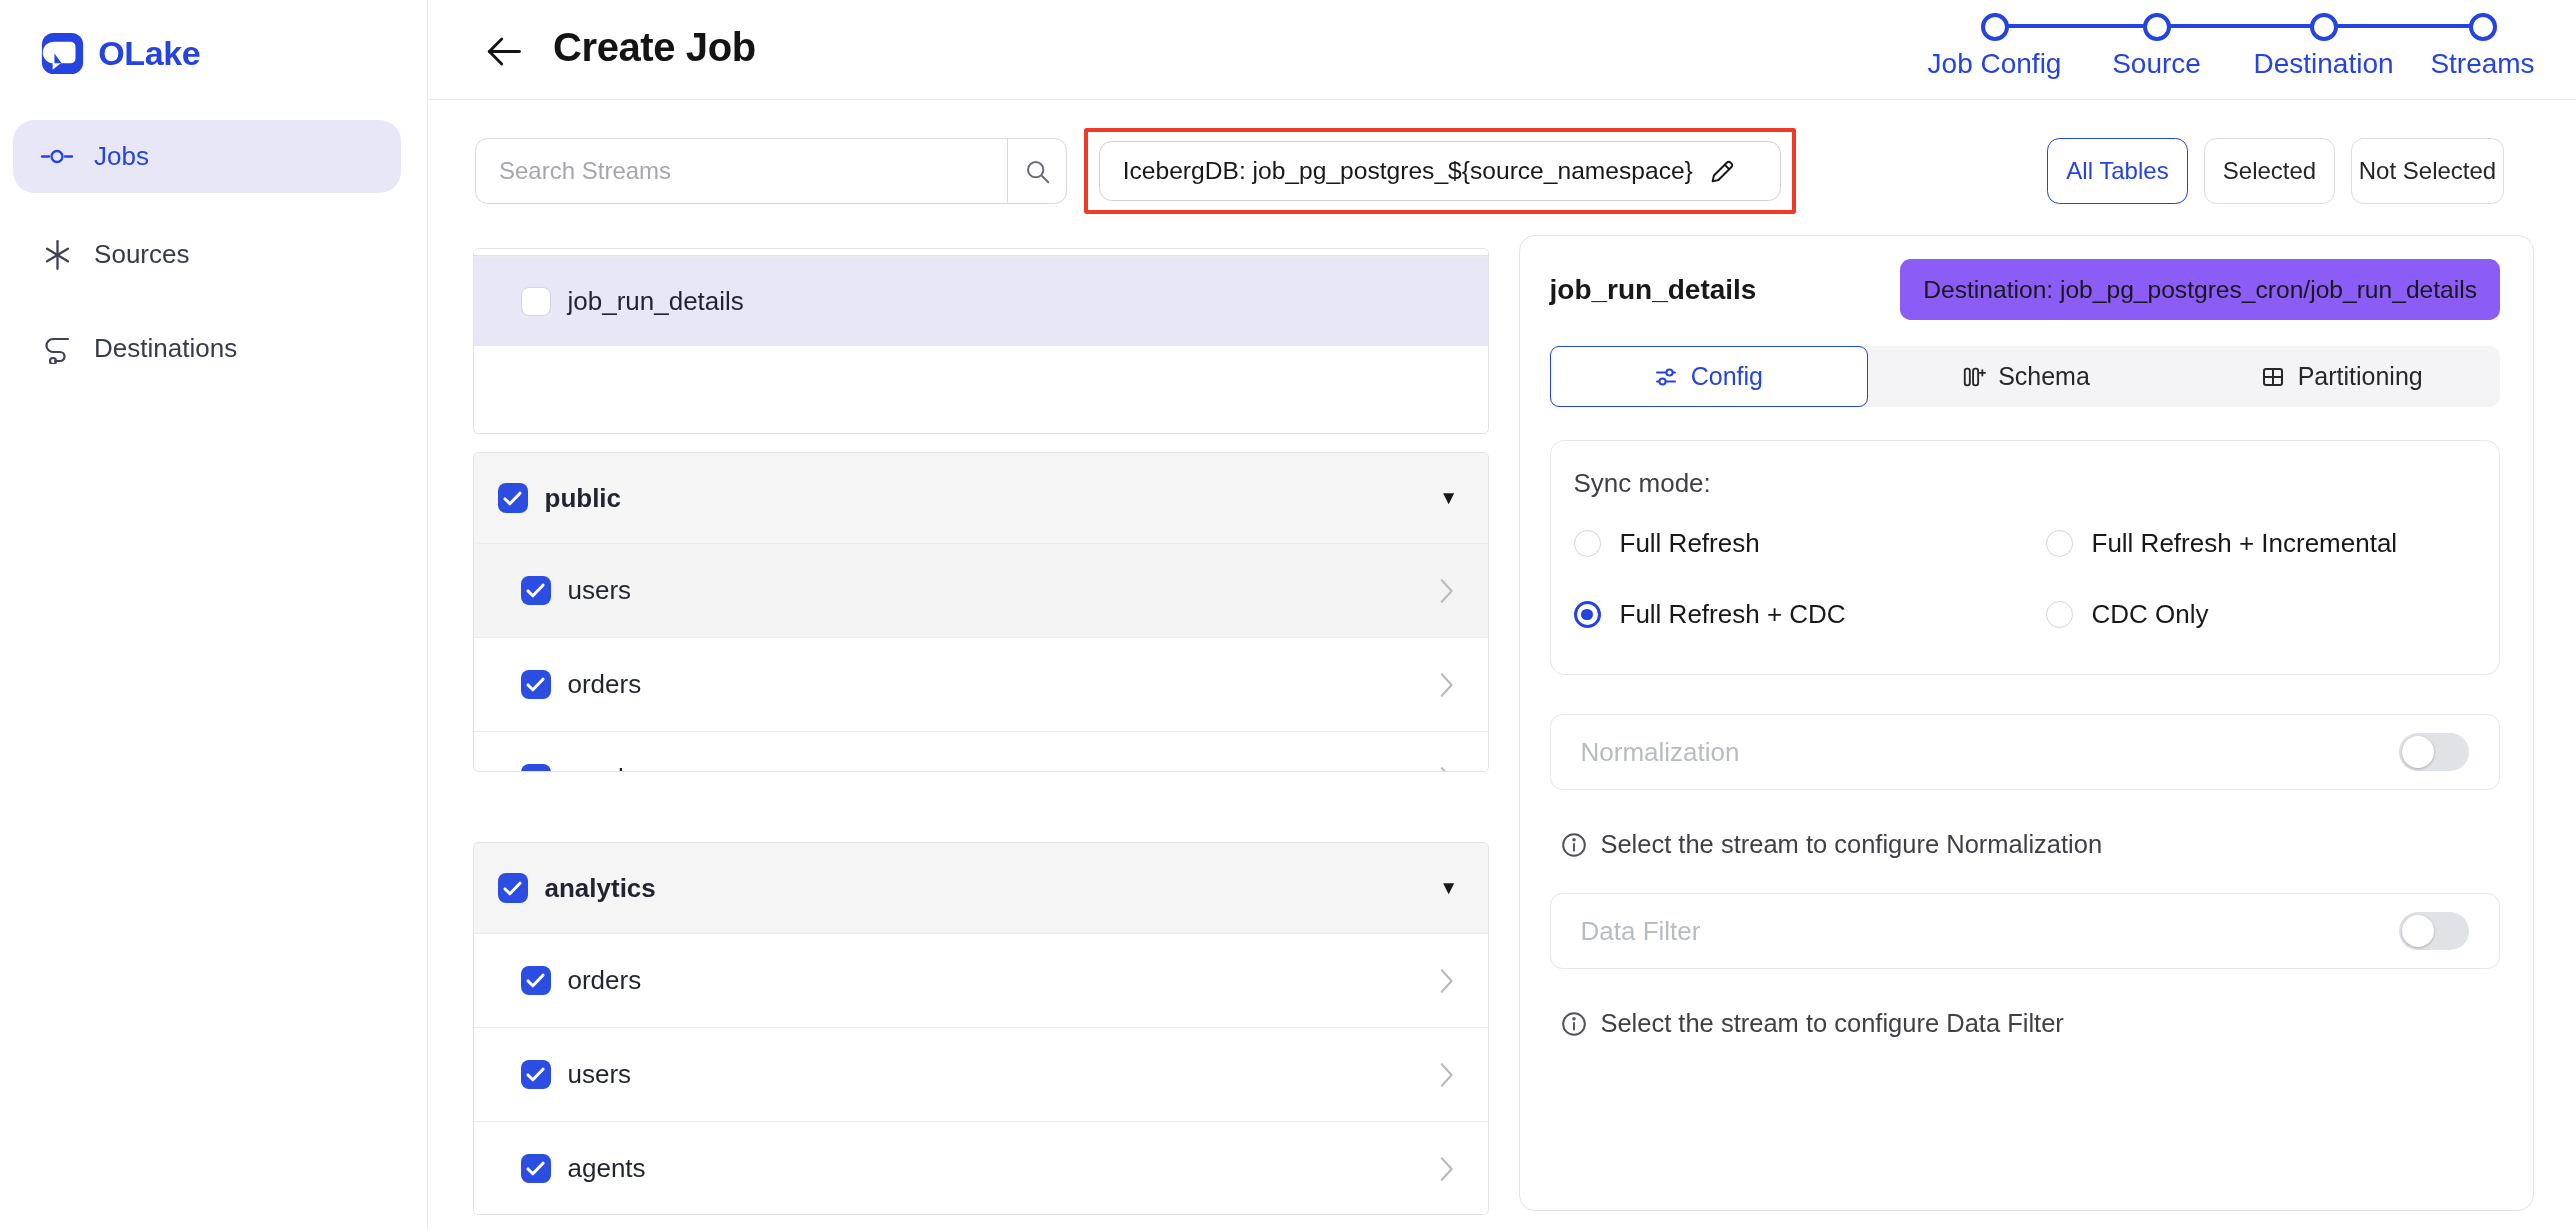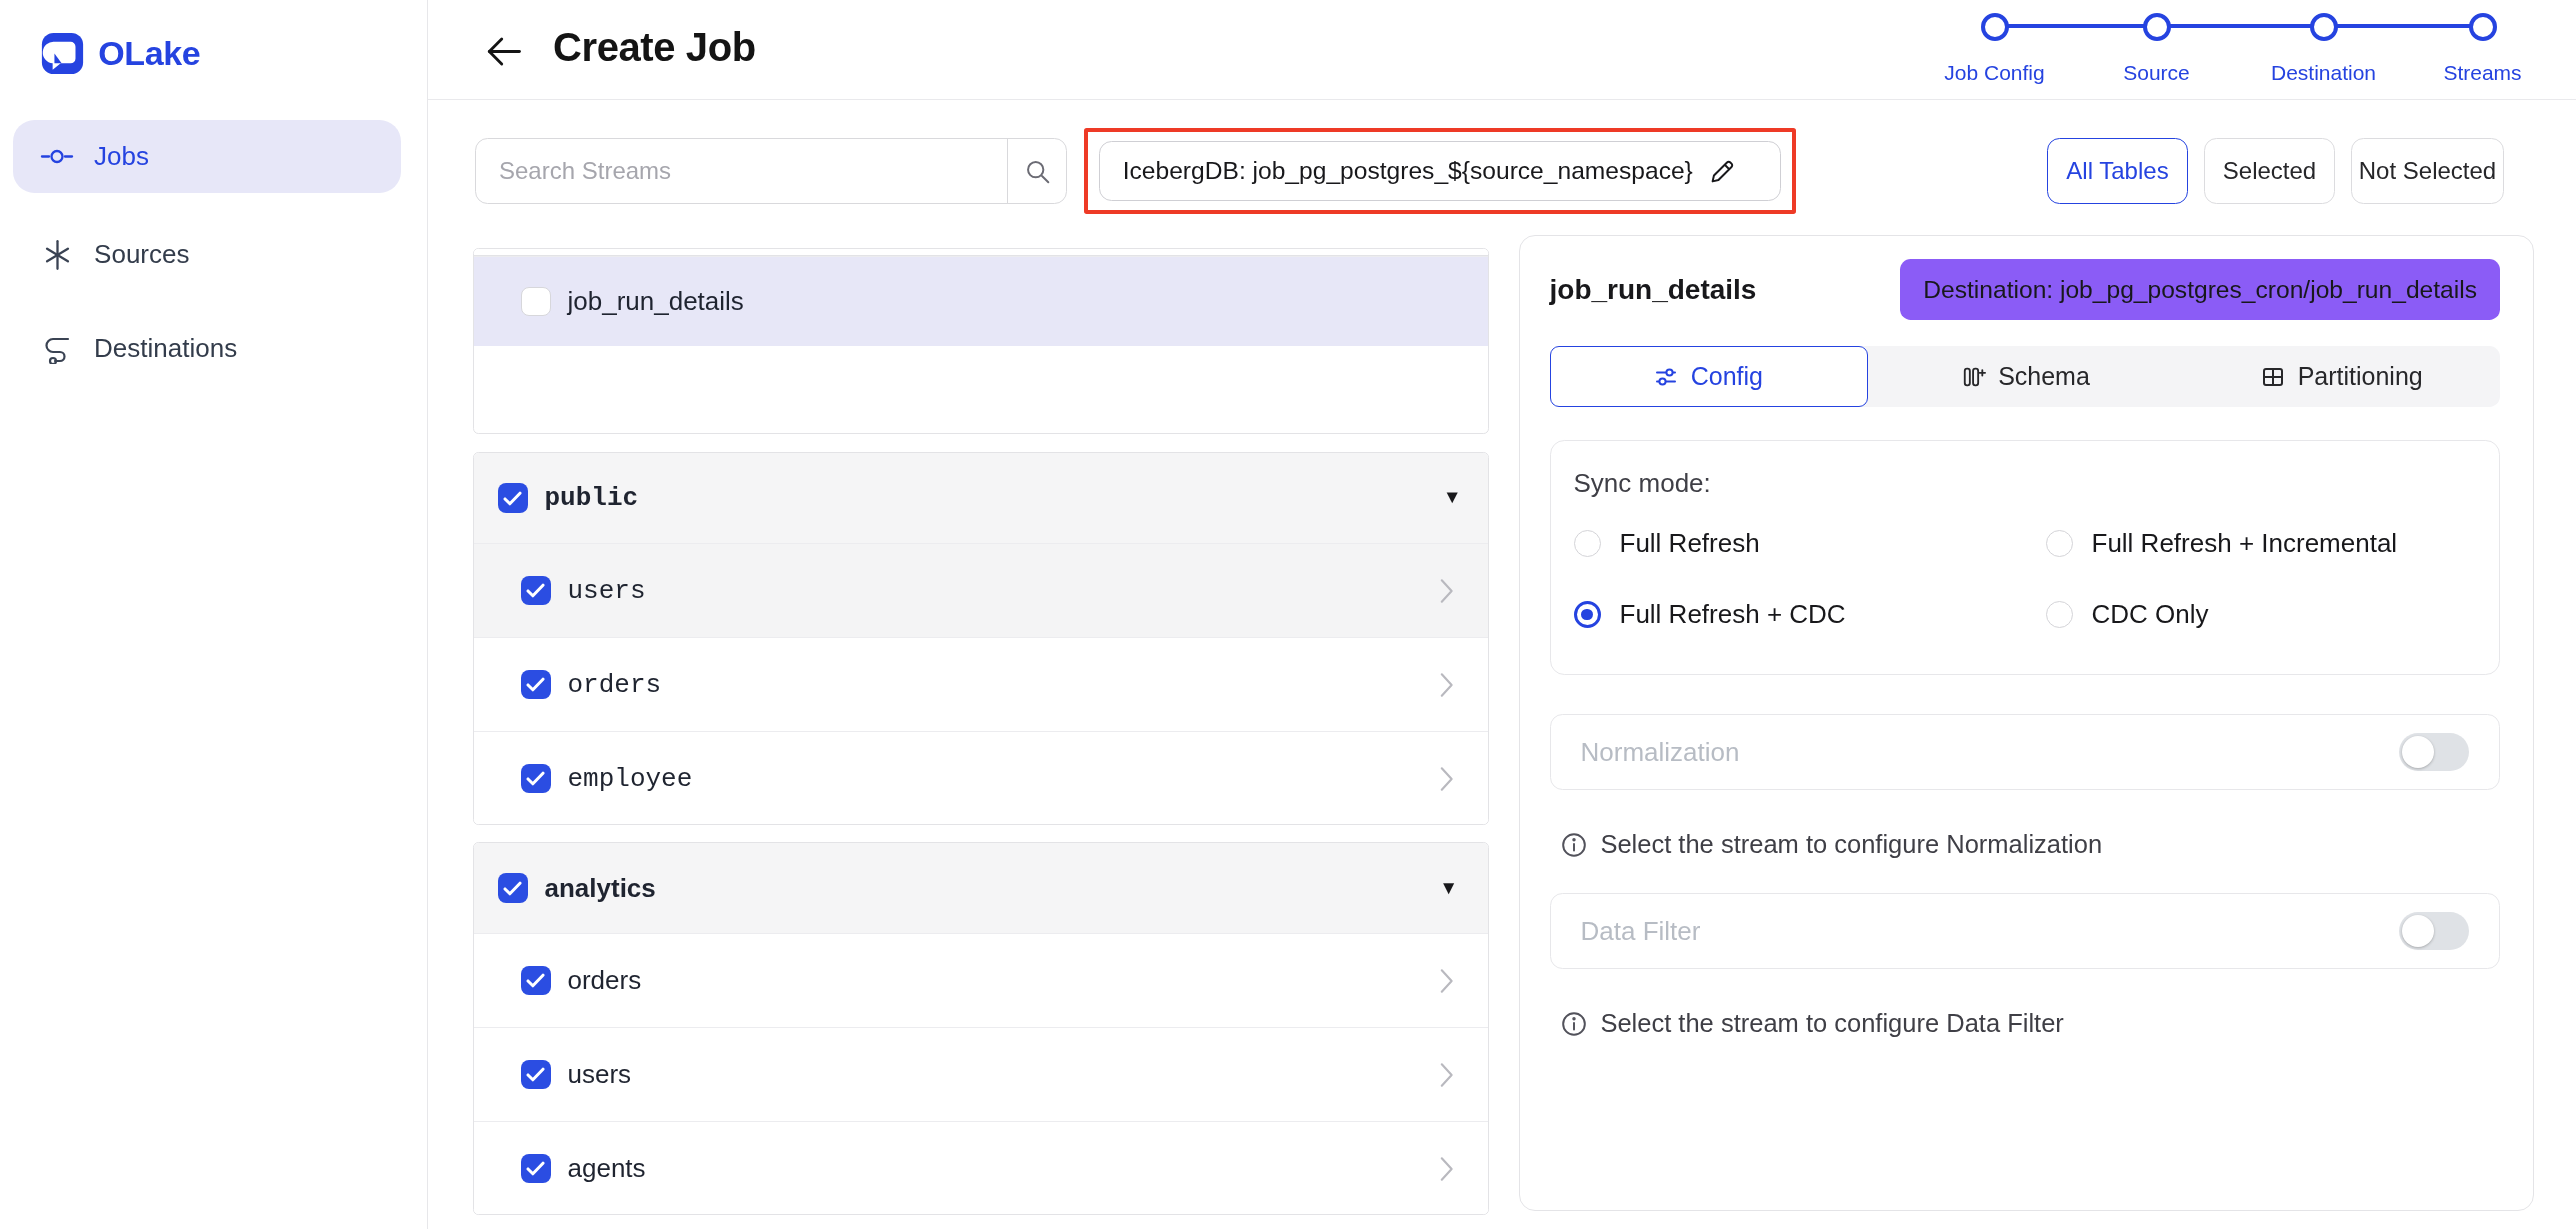--- a/index.html
+++ b/index.html
@@ -22,21 +22,21 @@
   
   .main { position:absolute; left:428px; top:0; right:0; bottom:0; background:#fff; }
   .topbar { position:absolute; left:0; top:0; right:0; height:100px; background:#fff; border-bottom:0.9px solid #e9e9ec; }
   .back-btn { position:absolute; left:54px; top:29.5px; width:43px; height:43px; cursor:pointer; display:flex; align-items:center; justify-content:center; }
   .page-title { position:absolute; left:125px; top:25px; font-size:40px; font-weight:800; color:#141414; letter-spacing:-0.4px; }
 
   
   .stepper-line { position:absolute; top:24px; left:1567px; width:488px; height:3.6px; background:#2543e0; }
   .step { position:absolute; top:12.5px; width:179px; text-align:center; cursor:pointer; }
   .step-circle { display:inline-block; width:28px; height:28px; border:4px solid #2543e0; border-radius:50%; background:#fff; }
-  .step-label { margin-top:17px; font-size:21px; color:#2543e0; }
+  .step-label { margin-top:4px; font-size:28px; color:#2543e0; }
   .step1 { left:1477px; } .step2 { left:1639px; } .step3 { left:1806px; } .step4 { left:1965px; }
 
   
   .search-box { position:absolute; left:47px; top:138px; width:592px; height:66px; border:1.8px solid #d9d9dc; border-radius:12.5px; display:flex; background:#fff; overflow:hidden; }
   .search-input { flex:1; border:none; outline:none; font-size:24px; padding:0 23px; color:#18181b; font-family:"Liberation Sans", sans-serif; background:transparent; }
   .search-input::placeholder { color:#a6a6ad; }
   .search-icon-seg { width:59px; border-left:1.8px solid #d9d9dc; display:flex; align-items:center; justify-content:center; cursor:pointer; }
 
   .red-annotation { position:absolute; left:656px; top:128px; width:712px; height:86px; border:4.5px solid #ee3a26; border-radius:2.7px; }
   .ns-field { position:absolute; left:10.7px; right:10.7px; top:9px; bottom:9px; background:#fff; border:1.8px solid #cfcfd4; border-radius:12.5px;
@@ -46,21 +46,21 @@
   .filter-btn { position:absolute; top:138px; height:66px; border:1.8px solid #dcdcdf; border-radius:12.5px; background:#fff;
                 display:flex; align-items:center; justify-content:center; font-size:24px; color:#27272a; cursor:pointer; }
   .filter-all { left:1619px; width:141px; border-color:#2543e0; color:#2543e0; }
   .filter-selected { left:1776px; width:131px; }
   .filter-notselected { left:1923px; width:153px; }
 
   
   .list { position:absolute; left:45px; top:248px; width:1016px; }
   .card { position:absolute; left:0; width:1016px; background:#fff; border:0.9px solid #e3e3e6; border-radius:5.4px; overflow:hidden; }
   .card1 { top:0; height:186px; }
-  .card2 { top:204px; height:373px;font-family:Liberation Mono, monospace; }
+  .card2 { top:204px; height:320px; }
   .card3 { top:594px; height:373px; }
   .sliver { height:7.2px; background:#fff; border-bottom:0.9px solid #e3e3e6; }
   .srow { height:94px; display:flex; align-items:center; position:relative; background:#fff; border-top:0.9px solid #ececef; cursor:pointer; }
   .srow:first-child { border-top:none; }
   .srow.h100 { height:90px; }
   .srow.selected { background:#e7e7f7; }
   .srow.highlighted { background:#f4f4f5; }
   .srow.group-header { background:#f5f5f6; }
   .srow.group-header .srow-label { font-weight:700; }
   .srow.child { padding-left:47px; }

